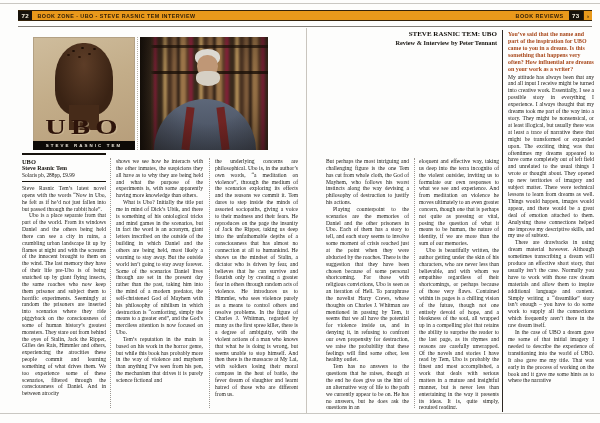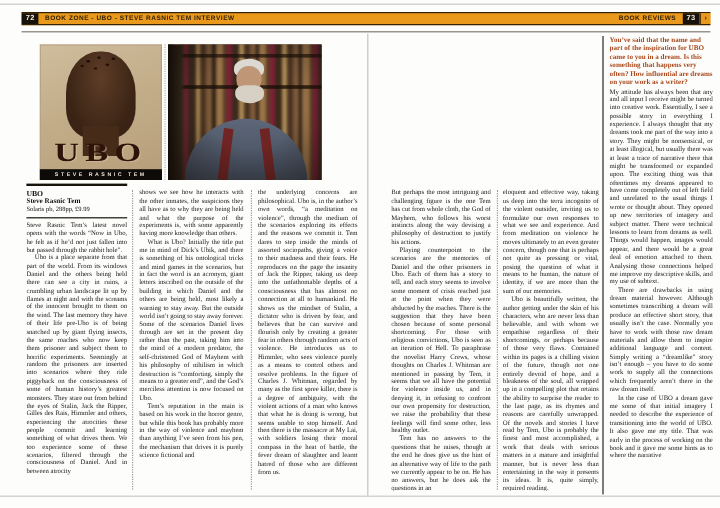--- a/index.html
+++ b/index.html
@@ -136,20 +136,24 @@
     <p class="ind">What is Ubo? Initially the title put me in mind of Dick’s Ubik, and there is something of his ontological tricks and mind games in the scenarios, but in fact the word is an acronym, giant letters inscribed on the outside of the building in which Daniel and the others are being held, most likely a warning to stay away. But the outside world isn’t going to stay away forever. Some of the scenarios Daniel lives through are set in the present day rather than the past, taking him into the mind of a modern predator, the self-christened God of Mayhem with his philosophy of nihilism in which destruction is “comforting, simply the means to a greater end”, and the God’s merciless attention is now focused on Ubo.</p>
     <p class="ind">Tem’s reputation in the main is based on his work in the horror genre, but while this book has probably more in the way of violence and mayhem than anything I’ve seen from his pen, the mechanism that drives it is purely science fictional and</p>
   </div>
   <div class="vdot" style="left:209px;top:158px;height:250px;"></div>
   <div class="col" style="left:215px;top:158px;width:83px;height:251px;">
     <p>the underlying concerns are philosophical. Ubo is, in the author’s own words, “a meditation on violence”, through the medium of the scenarios exploring its effects and the reasons we commit it. Tem dares to step inside the minds of assorted sociopaths, giving a voice to their madness and their fears. He reproduces on the page the insanity of Jack the Ripper, taking us deep into the unfathomable depths of a consciousness that has almost no connection at all to humankind. He shows us the mindset of Stalin, a dictator who is driven by fear, and believes that he can survive and flourish only by creating a greater fear in others through random acts of violence. He introduces us to Himmler, who sees violence purely as a means to control others and resolve problems. In the figure of Charles J. Whitman, regarded by many as the first spree killer, there is a degree of ambiguity, with the violent actions of a man who knows that what he is doing is wrong, but seems unable to stop himself. And then there is the massacre at My Lai, with soldiers losing their moral compass in the heat of battle, the fever dream of slaughter and learnt hatred of those who are different from us.</p>
   </div>
 
   <div id="fold-line"></div>
 
+  <div id="rheading">
+    <div class="h1">STEVE RASNIC TEM: UBO</div>
+    <div class="h2">Review &amp; Interview by Peter Tennant</div>
+  </div>
 
   <div class="col" style="left:326px;top:158px;width:83px;height:251px;">
     <p>But perhaps the most intriguing and challenging figure is the one Tem has cut from whole cloth, the God of Mayhem, who follows his worst instincts along the way devising a philosophy of destruction to justify his actions.</p>
     <p class="ind">Playing counterpoint to the scenarios are the memories of Daniel and the other prisoners in Ubo. Each of them has a story to tell, and each story seems to involve some moment of crisis reached just at the point when they were abducted by the roaches. There is the suggestion that they have been chosen because of some personal shortcoming. For those with religious convictions, Ubo is seen as an iteration of Hell. To paraphrase the novelist Harry Crews, whose thoughts on Charles J. Whitman are mentioned in passing by Tem, it seems that we all have the potential for violence inside us, and in denying it, in refusing to confront our own propensity for destruction, we raise the probability that these feelings will find some other, less healthy outlet.</p>
     <p class="ind">Tem has no answers to the questions that he raises, though at the end he does give us the hint of an alternative way of life to the path we currently appear to be on. He has no answers, but he does ask the questions in an</p>
   </div>
   <div class="vdot" style="left:414px;top:158px;height:250px;"></div>
   <div class="col" style="left:419px;top:158px;width:80px;height:251px;">
     <p>eloquent and effective way, taking us deep into the terra incognito of the violent outsider, inviting us to formulate our own responses to what we see and experience. And from meditation on violence he moves ultimately to an even greater concern, though one that is perhaps not quite as pressing or vital, posing the question of what it means to be human, the nature of identity, if we are more than the sum of our memories.</p>
     <p class="ind">Ubo is beautifully written, the author getting under the skin of his characters, who are never less than believable, and with whom we empathise regardless of their shortcomings, or perhaps because of those very flaws. Contained within its pages is a chilling vision of the future, though not one entirely devoid of hope, and a bleakness of the soul, all wrapped up in a compelling plot that retains the ability to surprise the reader to the last page, as its rhymes and reasons are carefully unwrapped. Of the novels and stories I have read by Tem, Ubo is probably the finest and most accomplished, a work that deals with serious matters in a mature and insightful manner, but is never less than entertaining in the way it presents its ideas. It is, quite simply, required reading.</p>

